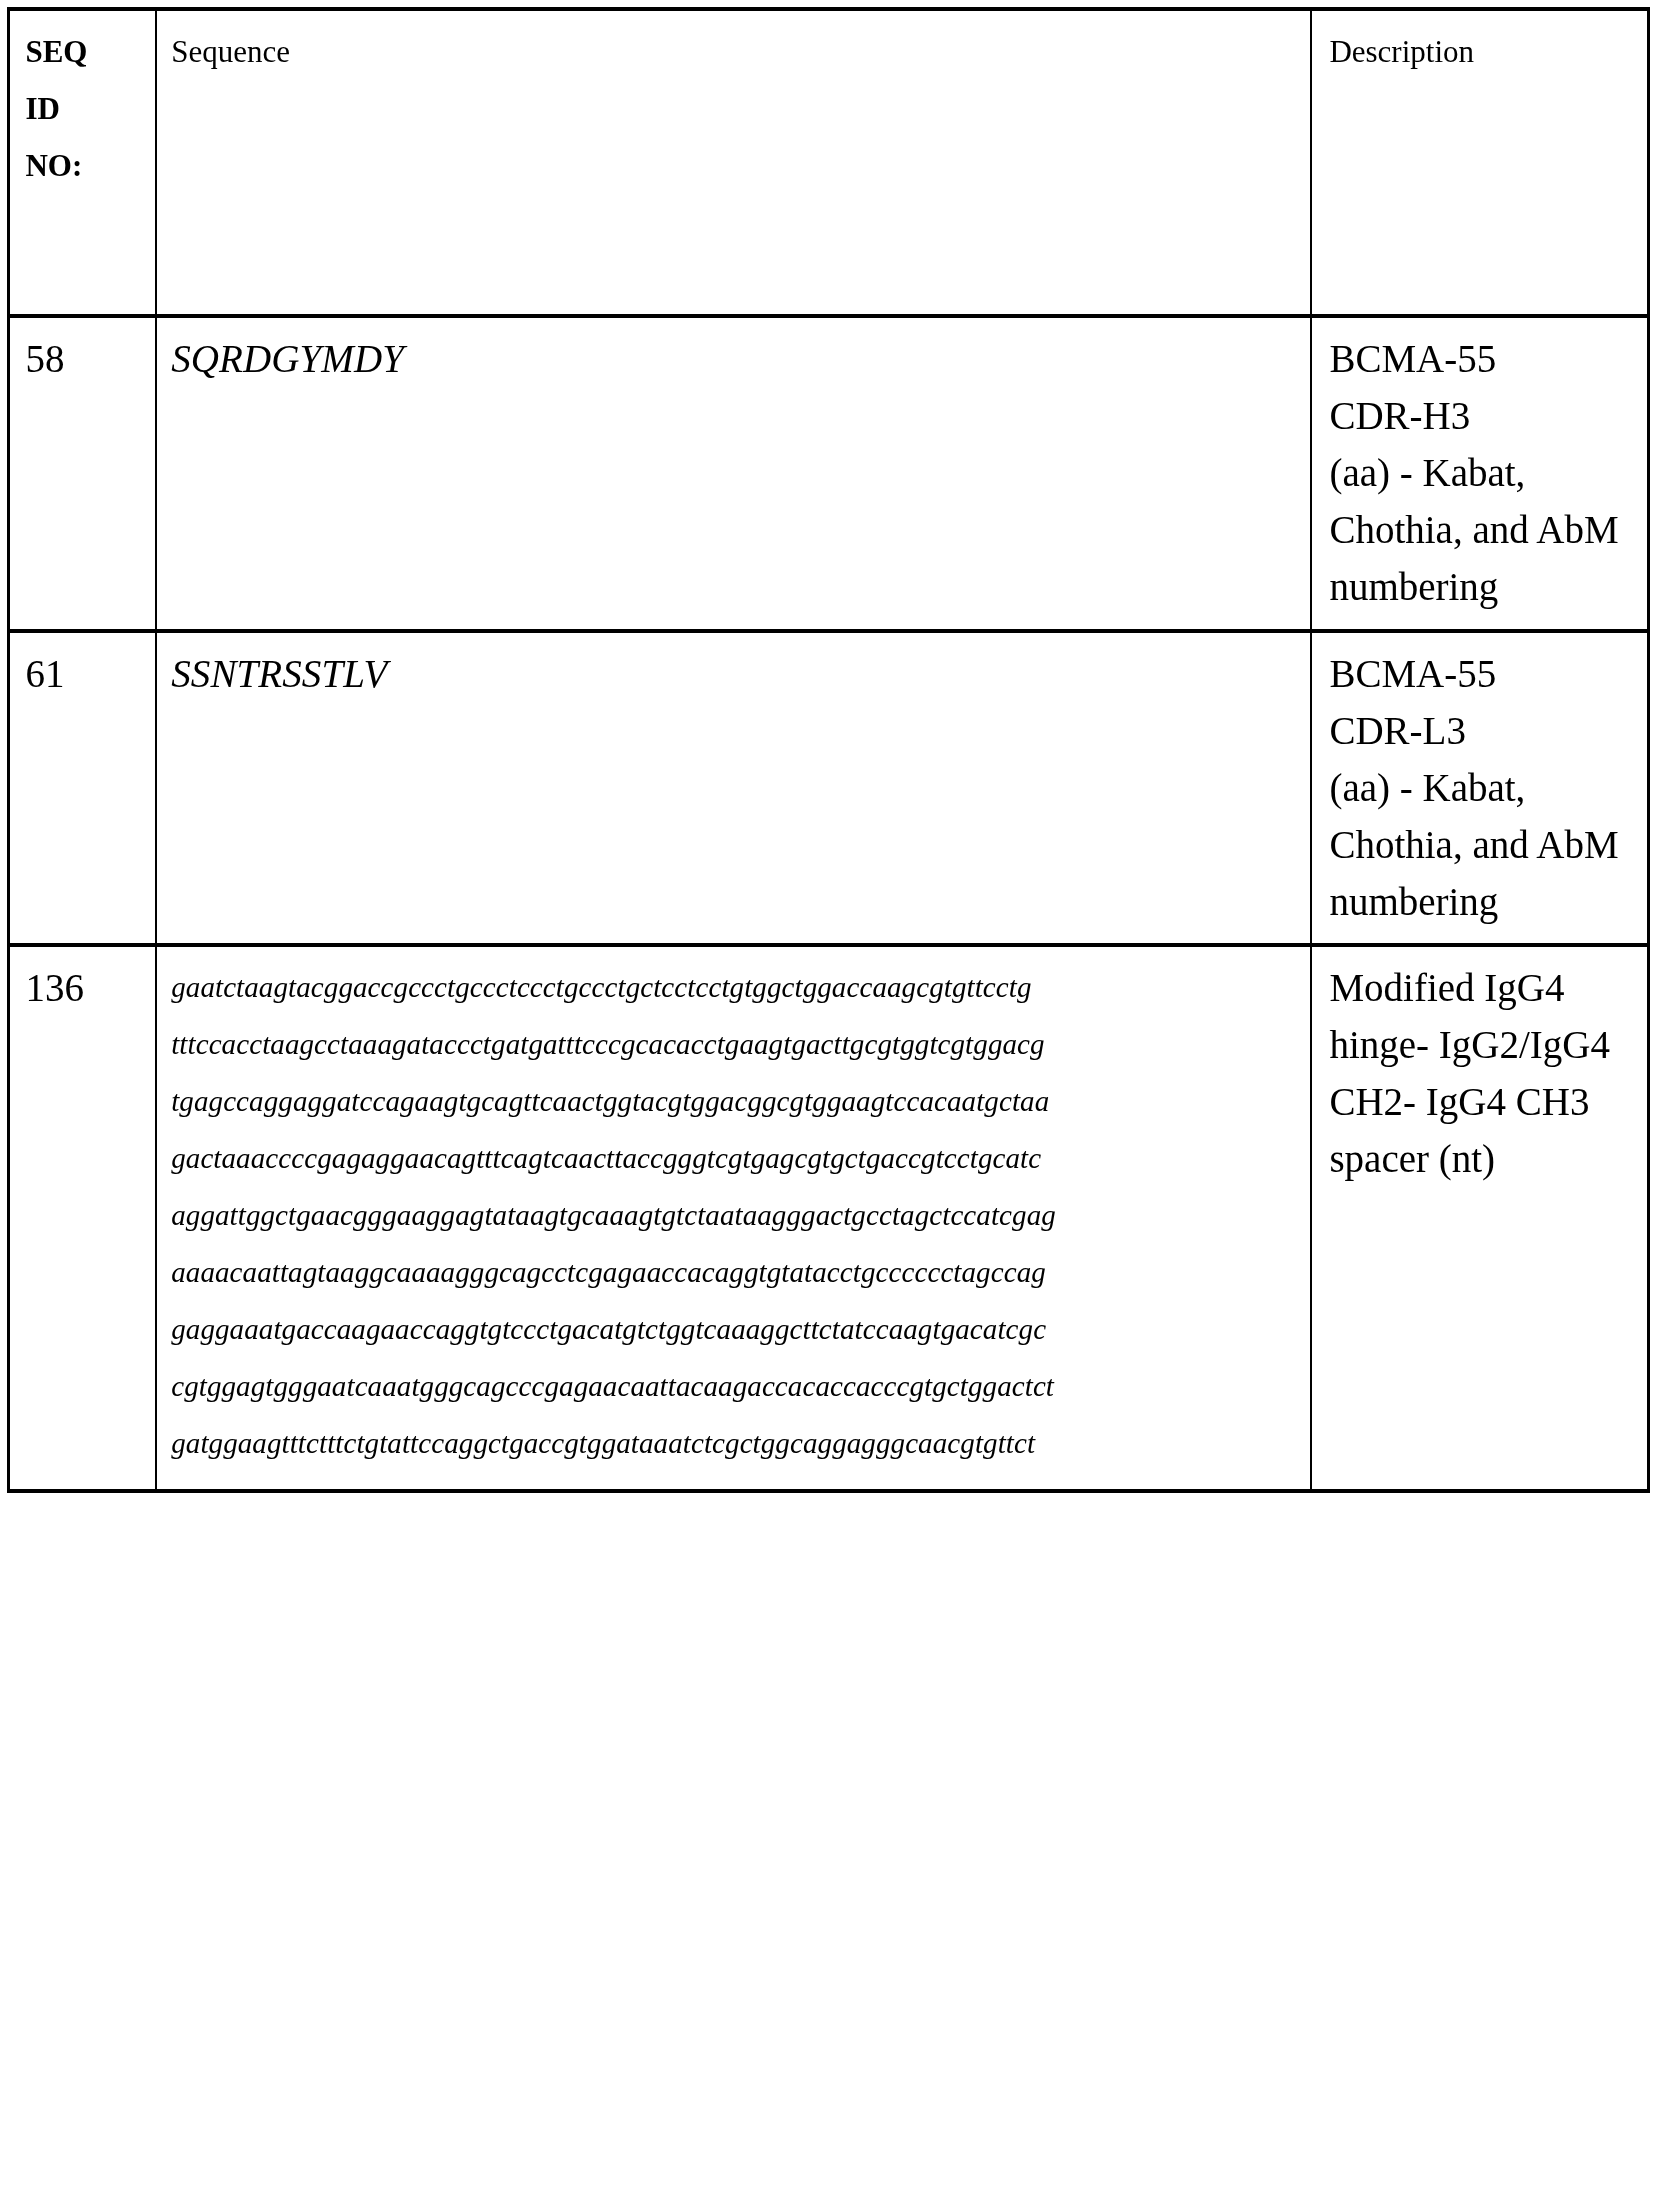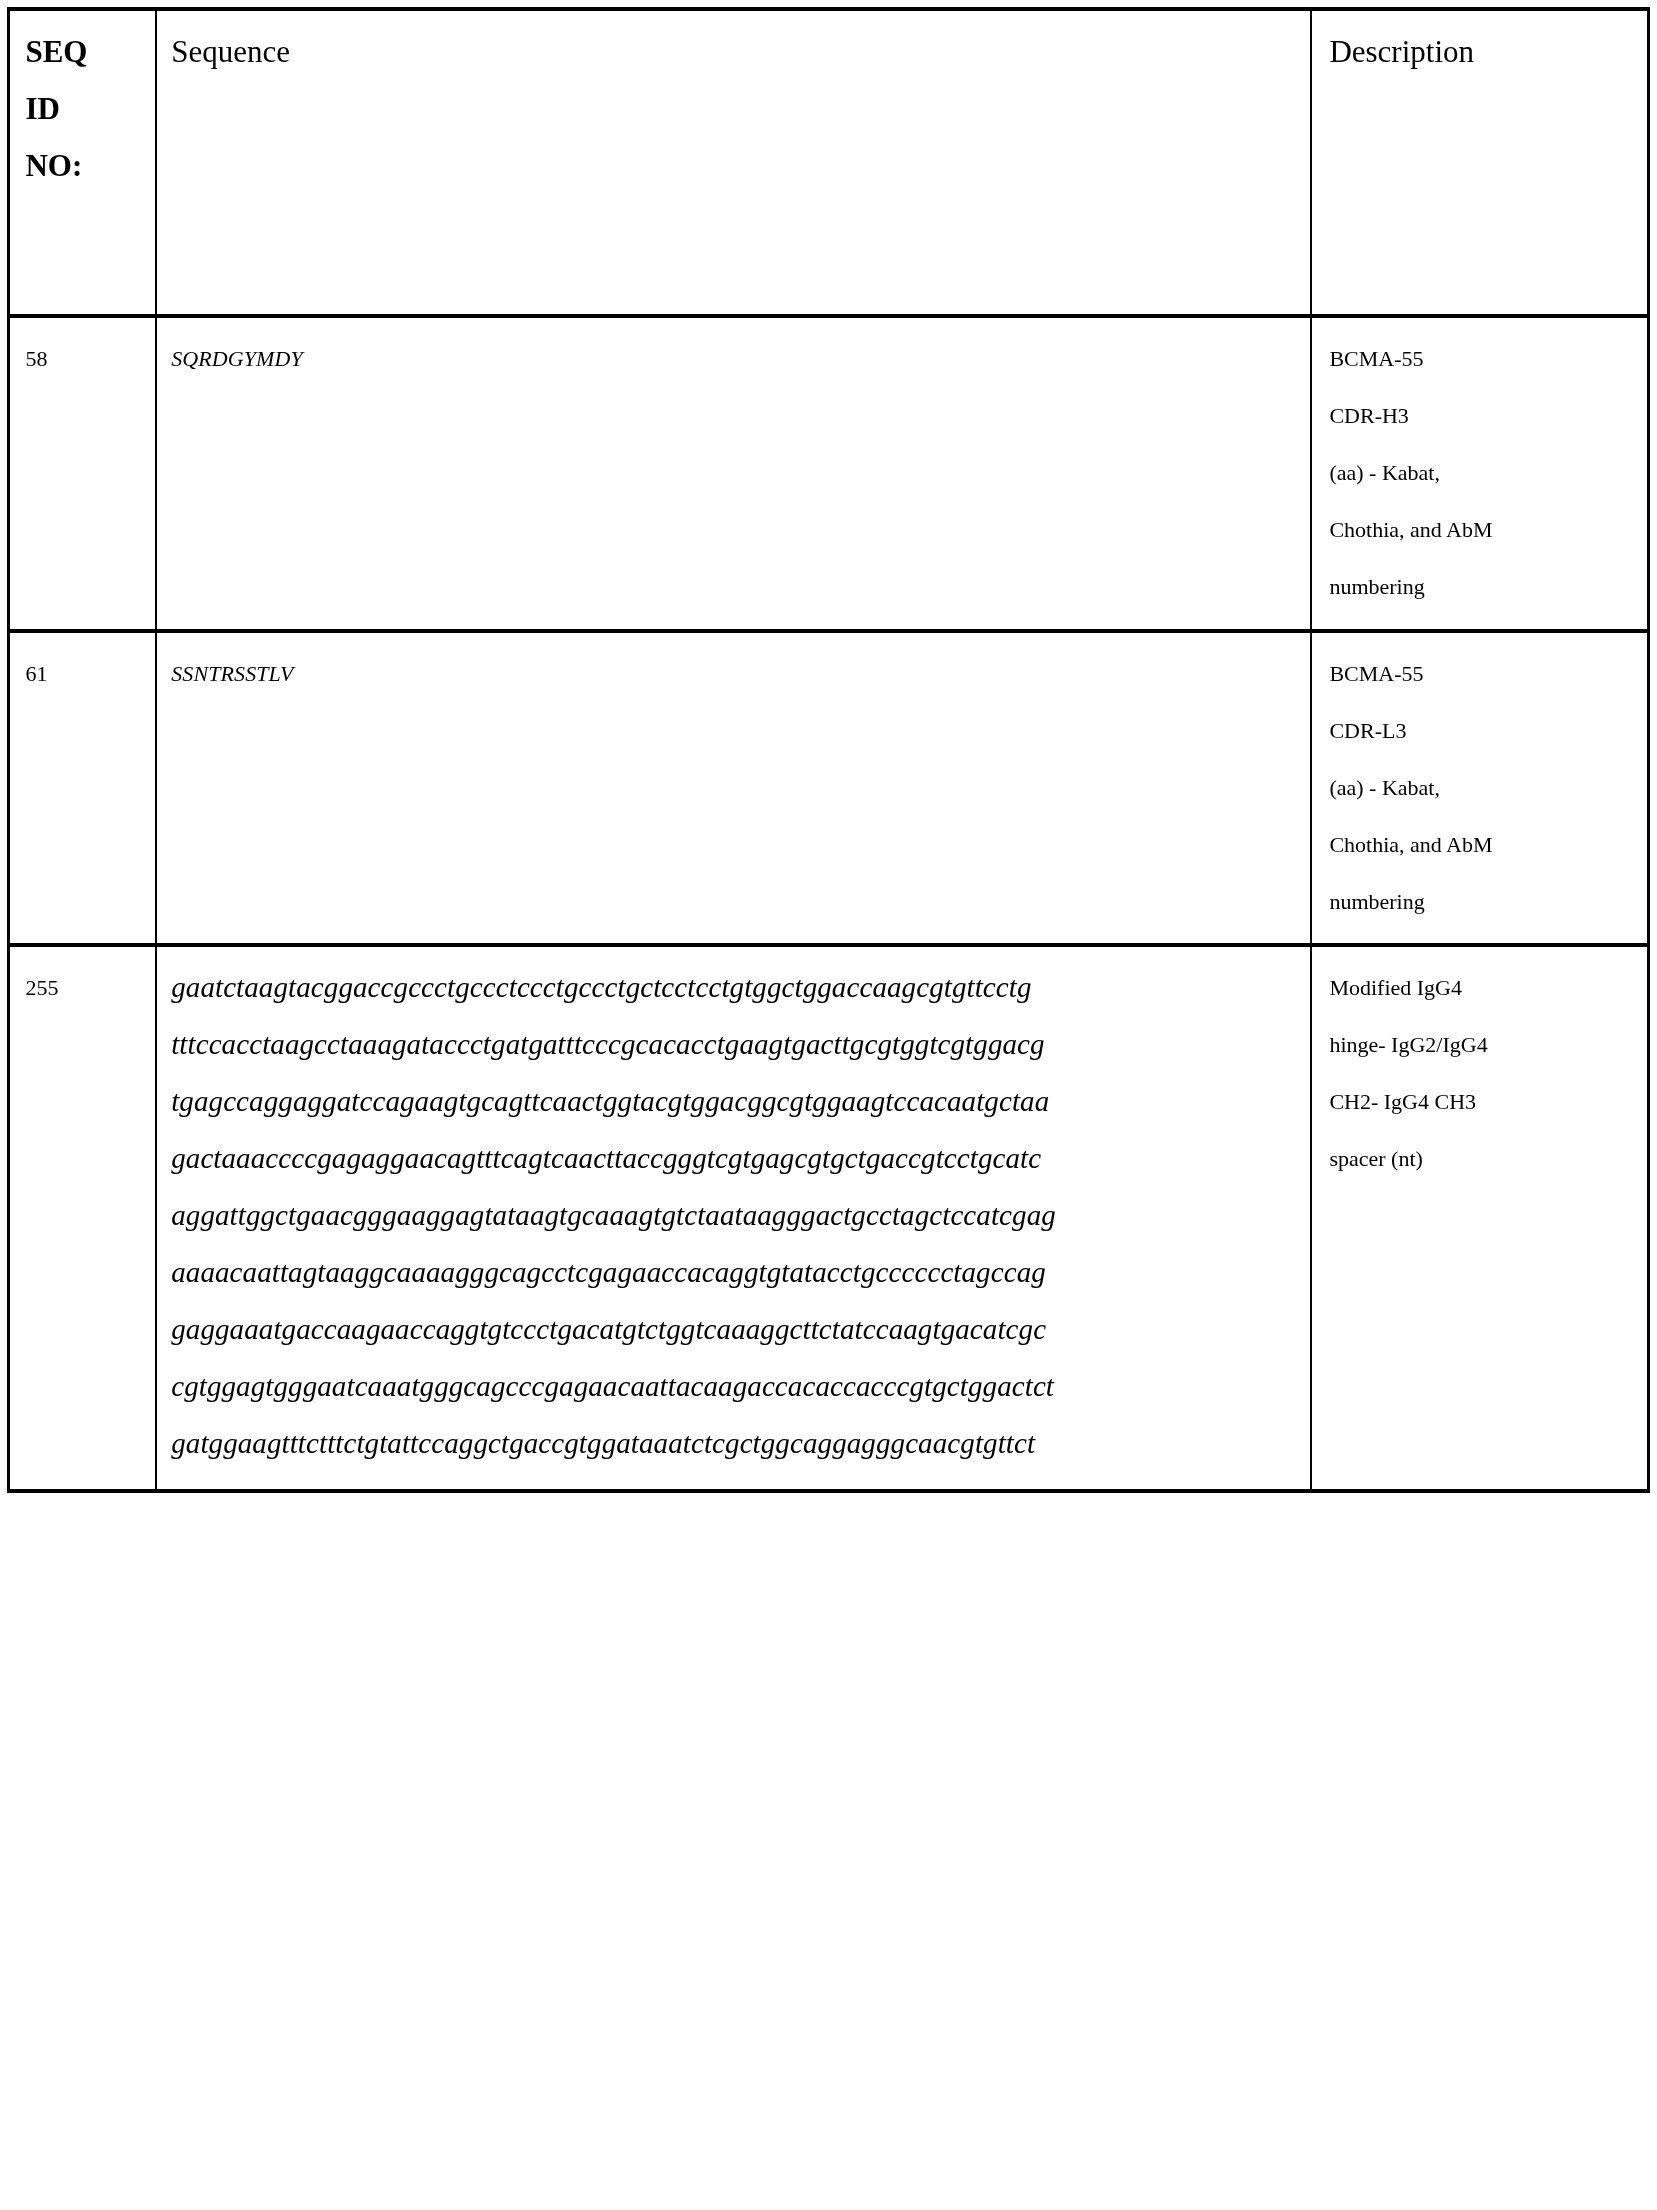--- a/index.html
+++ b/index.html
@@ -45,21 +45,21 @@
   table.seq-table tr:last-child td {
     border-bottom: none;
   }
 
   col.c-id  { width: 148px; }
   col.c-seq { width: 1155px; }
   col.c-desc{ width: 337px; }
 
   .cell-inner {
     padding: 12px 8.6px 13.8px 13.8px;
-    font-size: 22px;
+    font-size: 39px;
     line-height: 57px;
   }
   .cell-inner.id-cell {
     padding-left: 15.5px;
   }
   .cell-inner.desc-cell {
     padding-left: 17px;
     padding-right: 10px;
   }
 
@@ -174,21 +174,21 @@
             <div class="desc-line">(aa) - Kabat,</div>
             <div class="desc-line">Chothia, and AbM</div>
             <div class="desc-line">numbering</div>
           </div>
         </td>
       </tr>
 
       <tr class="row-179">
         <td>
           <div class="cell-inner id-cell">
-            <div class="desc-line">255</div>
+            <div class="desc-line">136</div>
           </div>
         </td>
         <td>
           <div class="cell-inner nt-seq">
             <div class="seq-line">gaatctaagtacggaccgccctgccctccctgccctgctcctcctgtggctggaccaagcgtgttcctg</div>
             <div class="seq-line">tttccacctaagcctaaagataccctgatgatttcccgcacacctgaagtgacttgcgtggtcgtggacg</div>
             <div class="seq-line">tgagccaggaggatccagaagtgcagttcaactggtacgtggacggcgtggaagtccacaatgctaa</div>
             <div class="seq-line">gactaaaccccgagaggaacagtttcagtcaacttaccgggtcgtgagcgtgctgaccgtcctgcatc</div>
             <div class="seq-line">aggattggctgaacgggaaggagtataagtgcaaagtgtctaataagggactgcctagctccatcgag</div>
             <div class="seq-line">aaaacaattagtaaggcaaaagggcagcctcgagaaccacaggtgtatacctgcccccctagccag</div>

